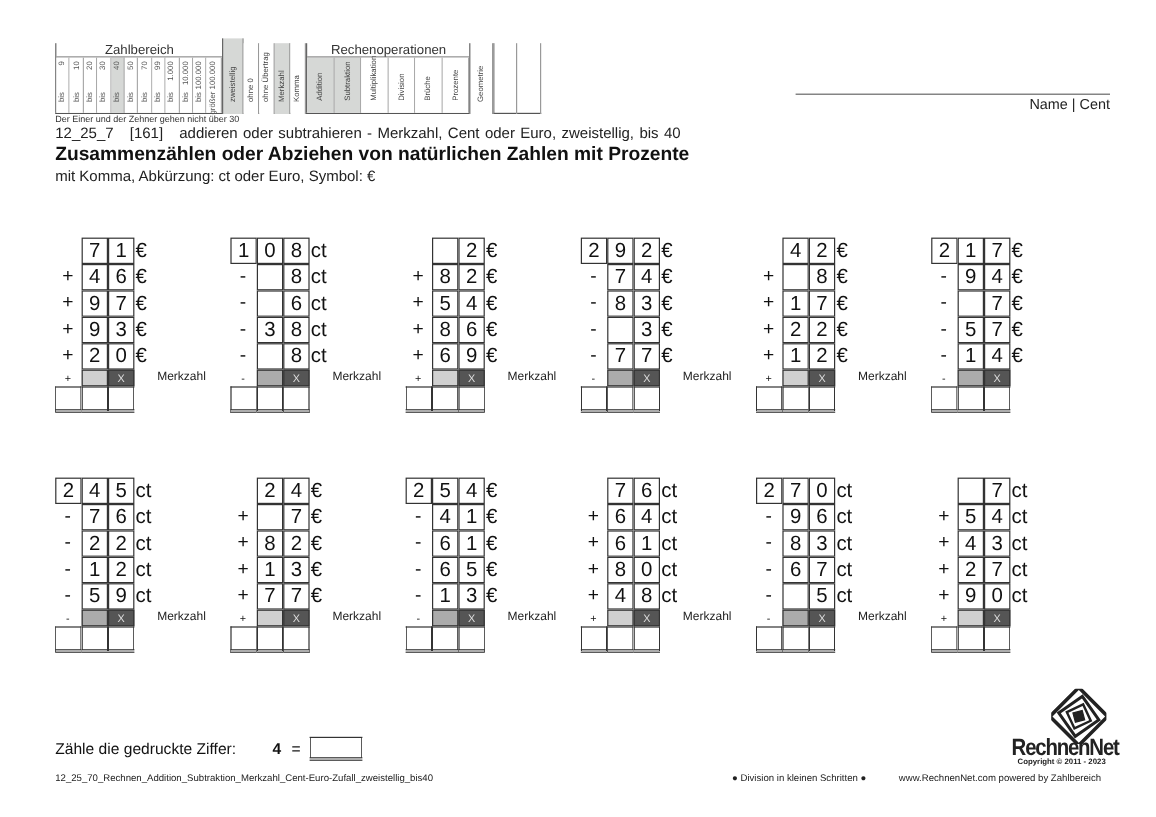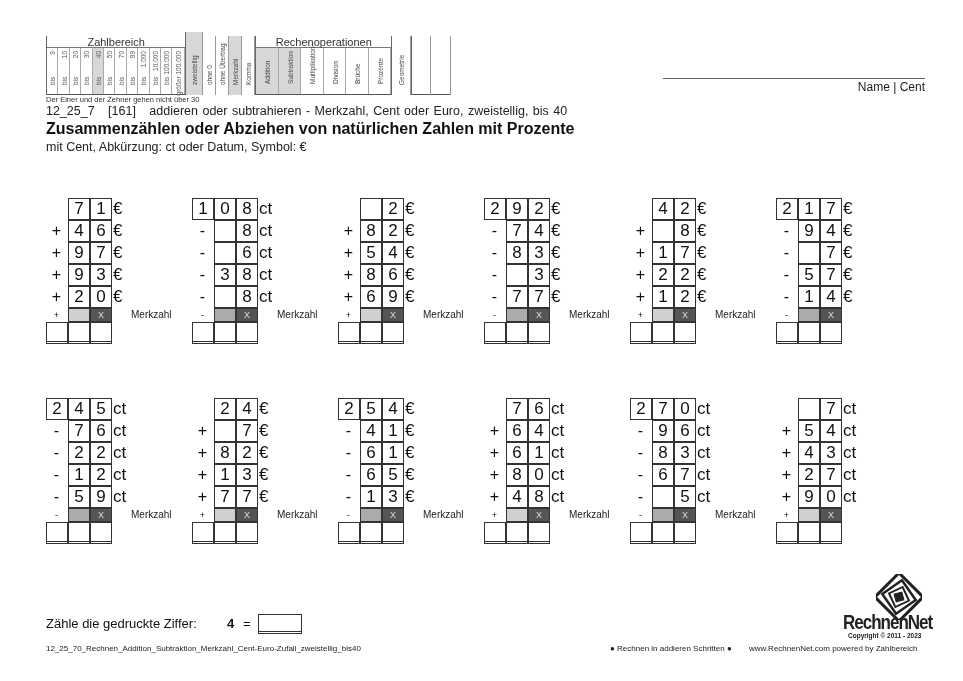--- a/index.html
+++ b/index.html
@@ -165,21 +165,21 @@
 <div class="note">Der Einer und der Zehner gehen nicht über 30</div>
 <div class="namerule"></div>
 <div class="namelbl">Name | Cent</div>
 
 <div class="subtitle">
   <span>12_25_7</span>&nbsp;&nbsp;
   <span>[161]</span>&nbsp;&nbsp;
   <span>addieren oder subtrahieren - Merkzahl, Cent oder Euro, zweistellig, bis 40</span>
 </div>
 <div class="title">Zusammenzählen oder Abziehen von natürlichen Zahlen mit Prozente</div>
-<div class="desc">mit Cent, Abkürzung: ct oder Datum, Symbol: €</div>
+<div class="desc">mit Komma, Abkürzung: ct oder Euro, Symbol: €</div>
 
 <div id="problems">
     <div class="prob" style="left: 46px; top: 198px;">
       <div class="cell noborder" style="left:0px;top:0"></div>
       <div class="cell" style="left:22px;top:0">7</div>
       <div class="cell" style="left:44px;top:0">1</div>
       <div class="unit" style="left:67px;top:0">€</div>
       <div class="op" style="top:22px;line-height:22px">+</div>
       <div class="cell" style="left:22px;top:22px">4</div>
       <div class="cell" style="left:44px;top:22px">6</div>
@@ -523,21 +523,21 @@
       <div class="ans" style="left:22px;top:124px"></div>
       <div class="ans" style="left:44px;top:124px"></div>
     </div>
   </div>
 
 <div class="count-lbl">Zähle die gedruckte Ziffer:</div>
 <div class="count-digit">4</div>
 <div class="count-eq">=</div>
 <div class="count-box"></div>
 <div class="fname">12_25_70_Rechnen_Addition_Subtraktion_Merkzahl_Cent-Euro-Zufall_zweistellig_bis40</div>
-<div class="slogan">● Rechnen in addieren Schritten ●</div>
+<div class="slogan">● Division in kleinen Schritten ●</div>
 <div class="site">www.RechnenNet.com powered by Zahlbereich</div>
 
 <svg class="logo" viewBox="0 0 46 46">
   <g transform="rotate(45 23 23)" fill="none" stroke="#222">
     <rect x="6" y="6" width="34" height="34" stroke-width="3"></rect>
     <rect x="11" y="11" width="24" height="24" stroke-width="2.5" transform="rotate(10 23 23)"></rect>
     <rect x="15.5" y="15.5" width="15" height="15" stroke-width="2" transform="rotate(20 23 23)"></rect>
     <rect x="19" y="19" width="8" height="8" fill="#222" transform="rotate(30 23 23)"></rect>
   </g>
 </svg>

